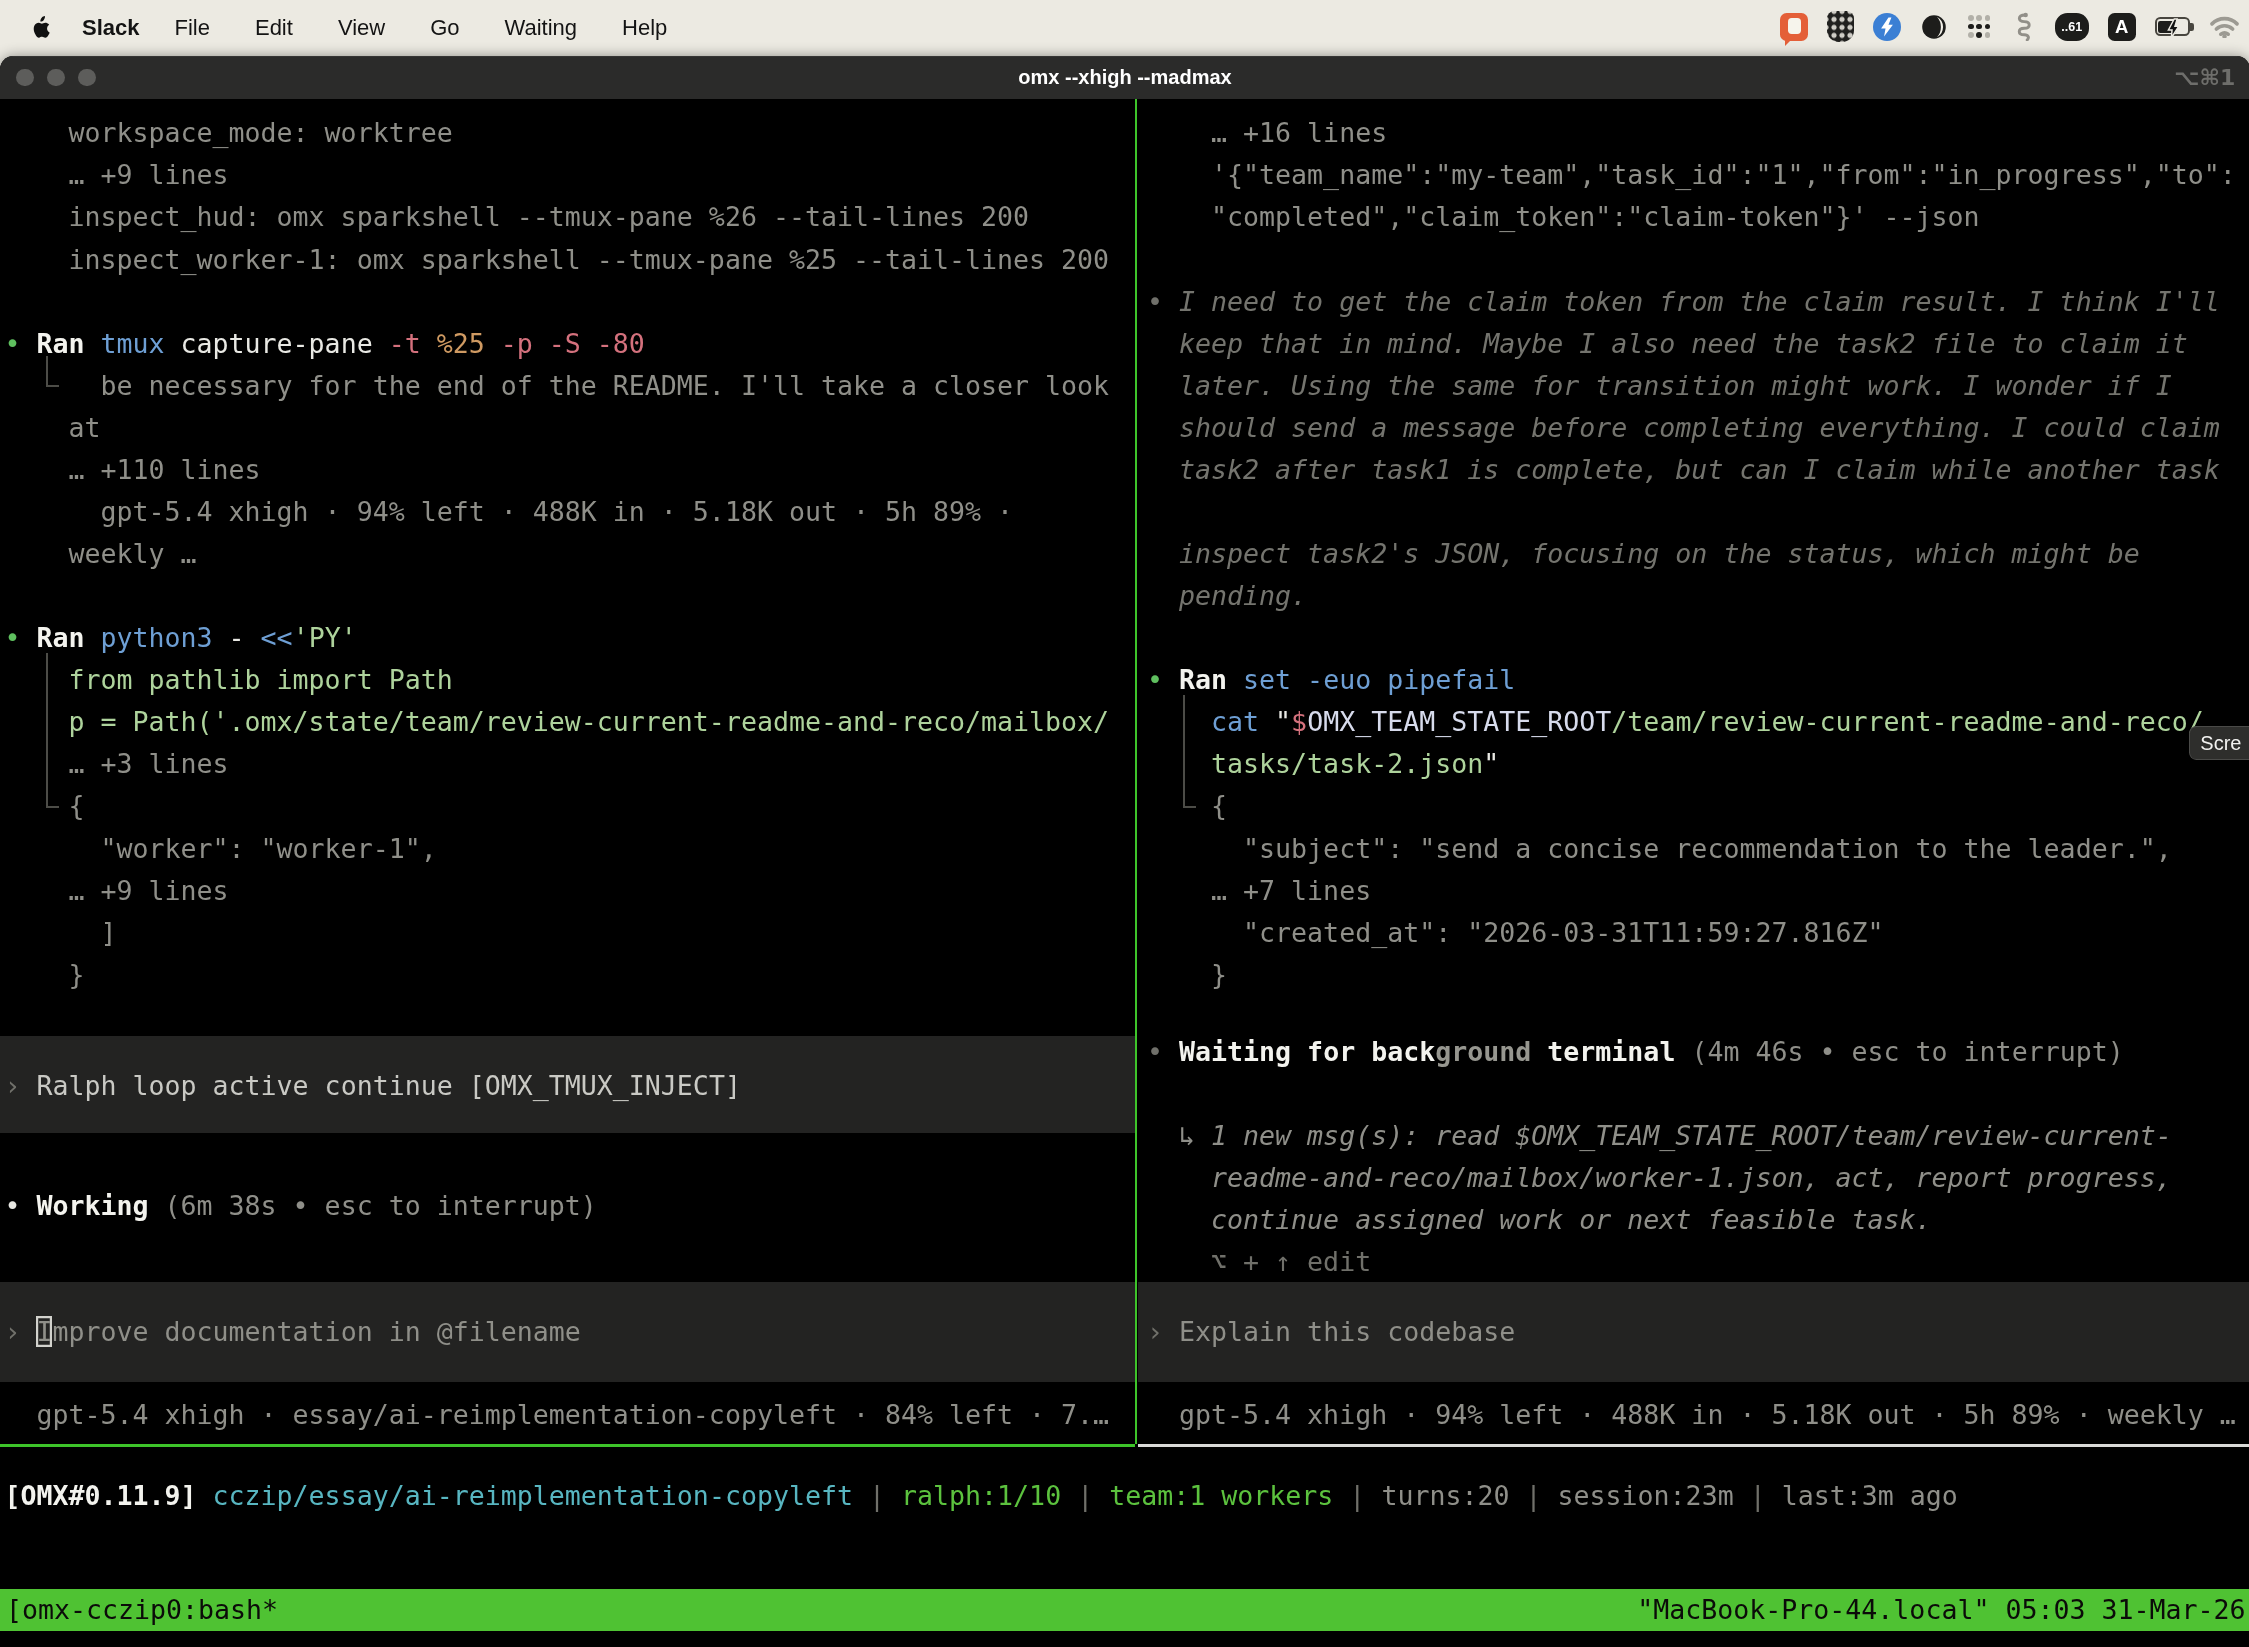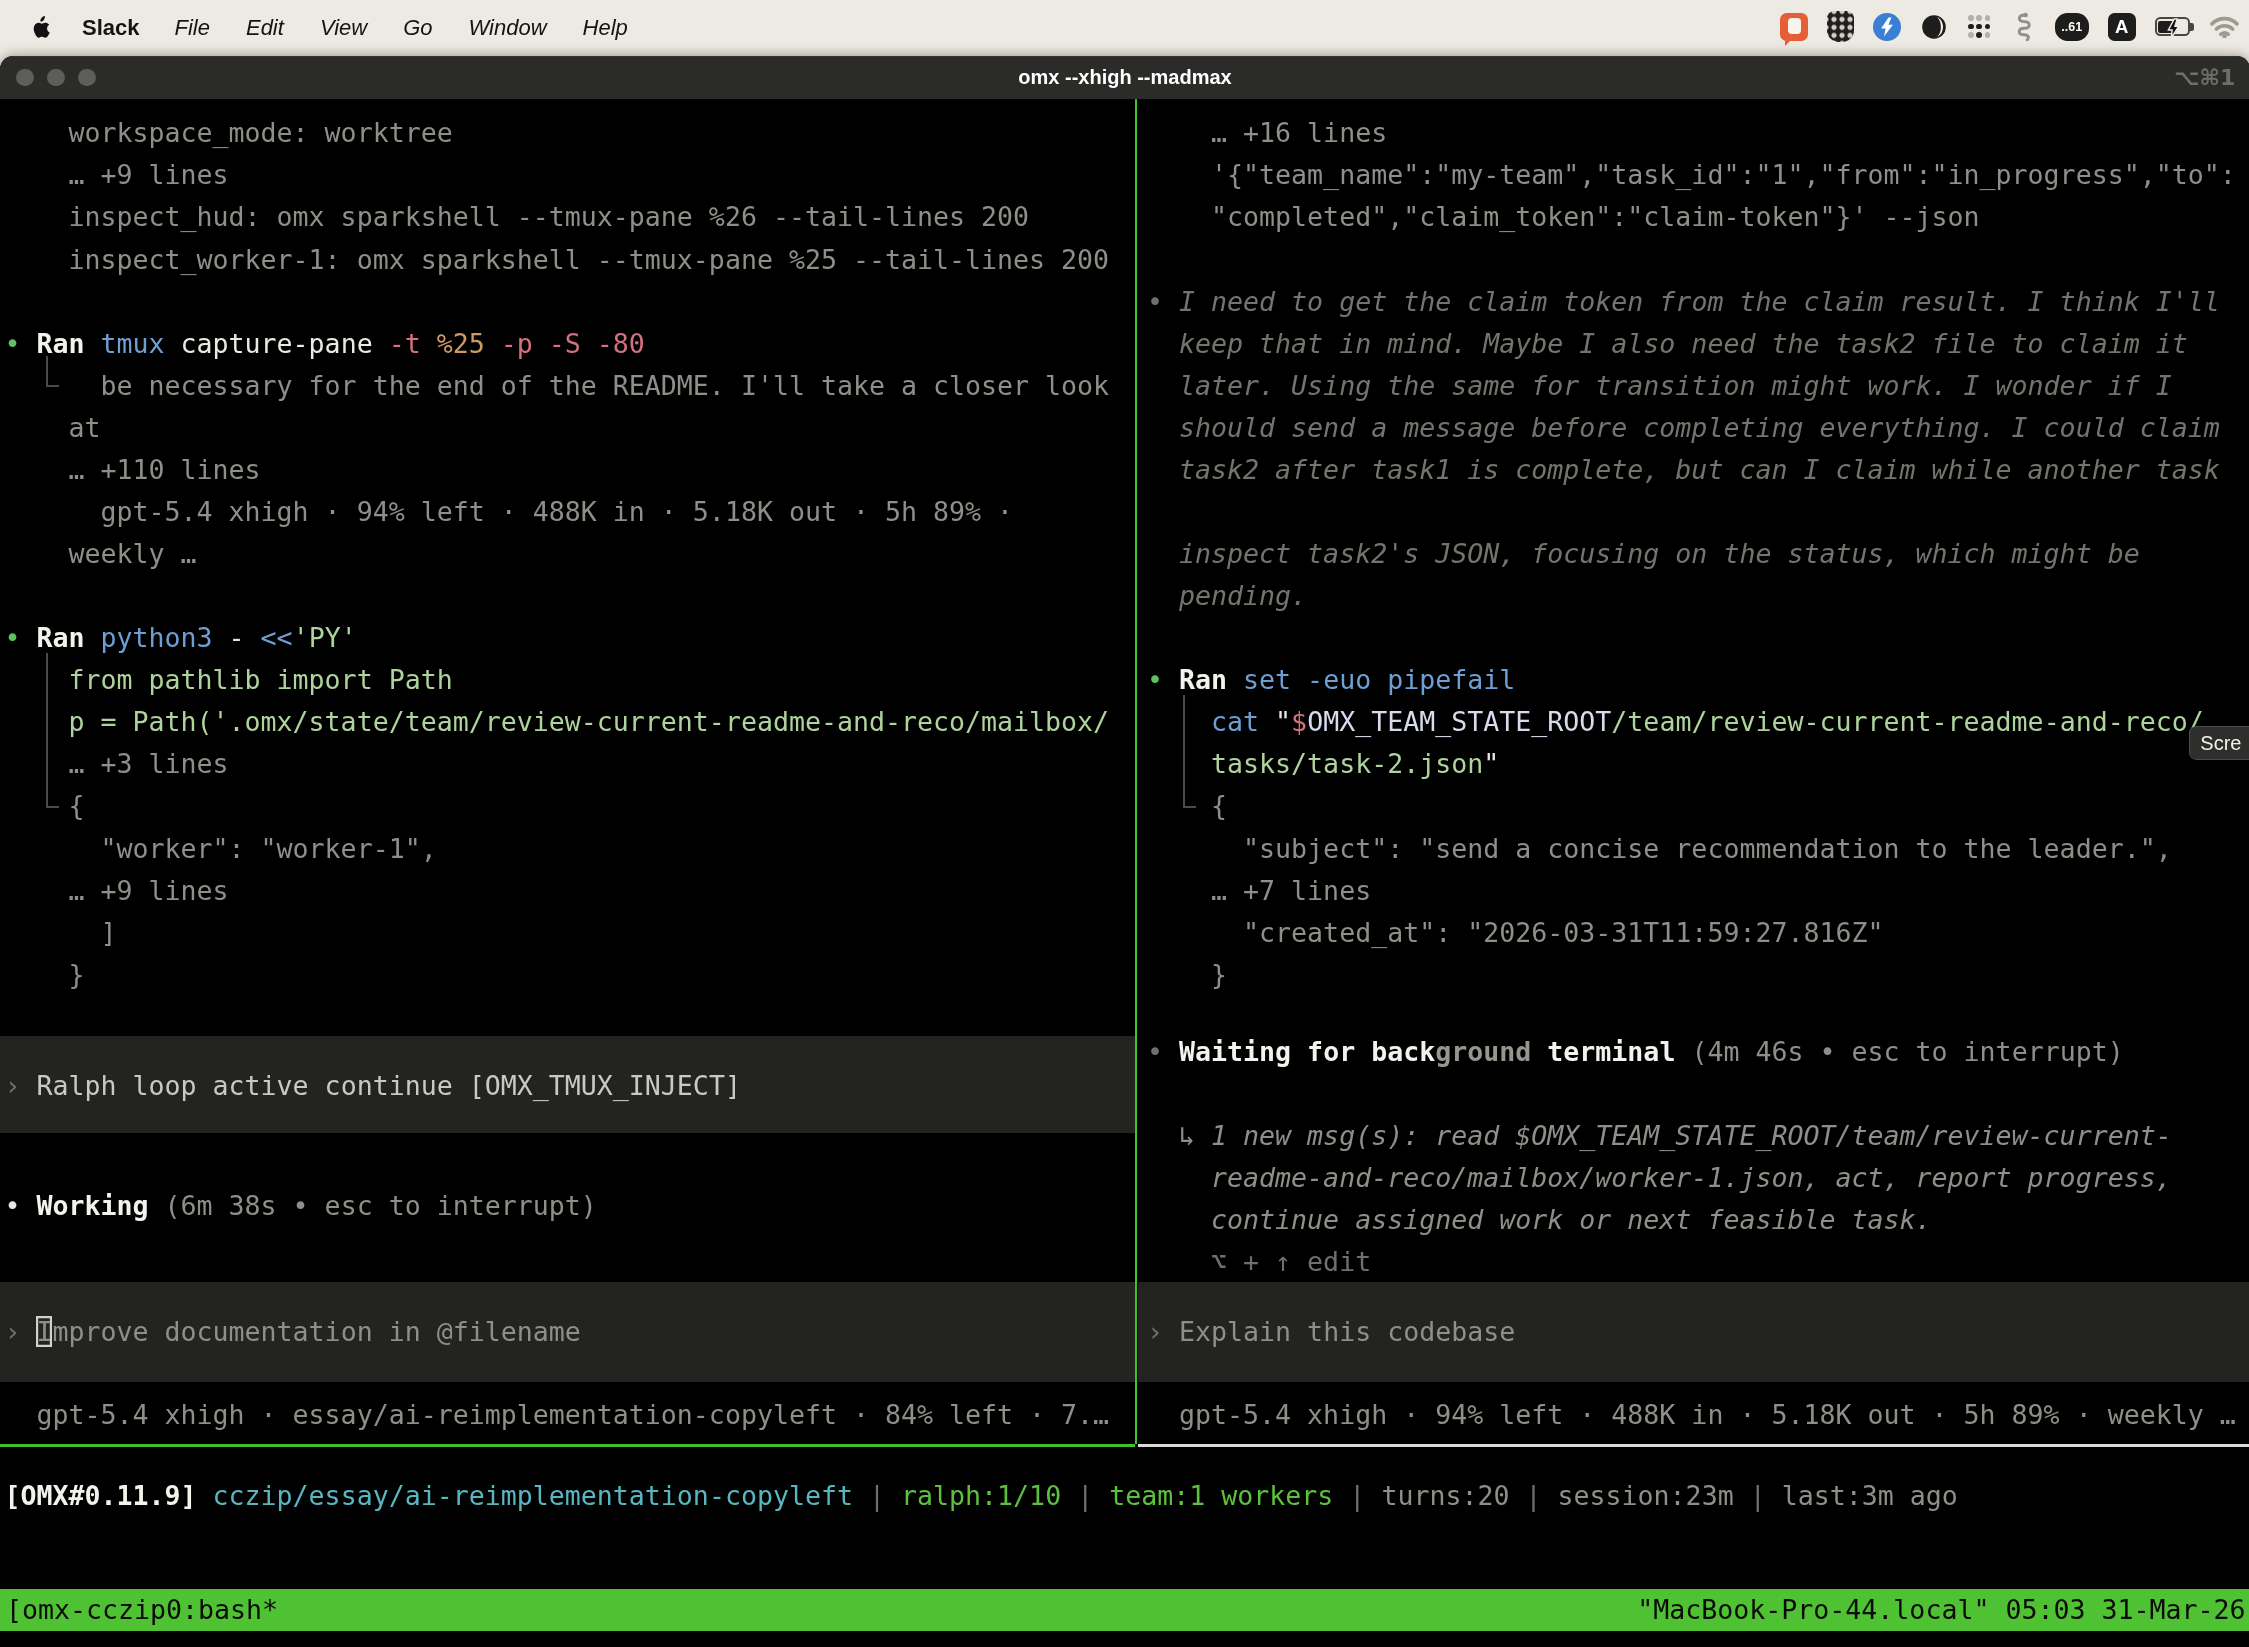--- a/index.html
+++ b/index.html
@@ -2,21 +2,21 @@
 <html style="font-size:11.8px"><head>
 <meta charset="utf-8">
 <style>
   html,body{margin:0;padding:0;background:#eceae2;width:2250px;height:1648px;overflow:hidden;}
   *{box-sizing:border-box;}
   
   #menubar{position:absolute;left:0;top:0;width:2250px;height:56px;background:#eceae2;
     display:flex;align-items:center;font-family:"Liberation Sans",sans-serif;font-size:22px;color:#141414;}
   #menubar .apple{margin:0 32px 0 31px;display:flex;align-items:center;}
   #menubar .appname{font-weight:bold;margin-right:35px;}
-  #menu-items{display:flex;gap:36px;font-style:italic;}
+  #menu-items{display:flex;gap:45px;}
   .menu-item{cursor:default;}
   #status-icons{position:absolute;right:10.3px;top:0;height:53px;display:flex;align-items:center;gap:19px;}
   .sicon{display:flex;align-items:center;justify-content:center;}
   .ic-orange{width:28px;height:28px;background:#e45f38;border-radius:6.6px;position:relative;}
   .ic-orange::before{content:"";position:absolute;left:7.4px;top:5.2px;width:13.3px;height:16px;background:#f6f4ec;border-radius:3.7px;}
   .ic-orange::after{content:"";position:absolute;left:4.4px;bottom:-5.2px;border:5.2px solid transparent;border-top-color:#e45f38;border-left-color:#e45f38;}
   .ic-shield{width:26.6px;height:31px;background:#20201e;border-radius:7.4px 7.4px 11.8px 11.8px;
     background-image:radial-gradient(circle,#cfcdc6 2.2px,rgba(0,0,0,0) 3px);background-size:8px 8px;background-position:3px 4.4px;background-repeat:repeat;}
   .ic-blue{width:28px;height:28px;border-radius:50%;background:#3b7fd4;position:relative;}
   .ic-blue svg{position:absolute;left:0;top:0;}
@@ -85,21 +85,21 @@
     <svg width="19" height="23.6" viewBox="0 0 26 32">
         <path fill="#111" d="M17.5 5.2c1.1-1.4 1.9-3.3 1.6-5.2-1.6.1-3.5 1.1-4.7 2.5-1 1.2-1.9 3.2-1.6 5 1.8.2 3.6-.9 4.7-2.3zM22 17c0-3.4 2.8-5 2.9-5.1-1.6-2.3-4-2.6-4.9-2.7-2.1-.2-4.1 1.2-5.1 1.2-1 0-2.7-1.2-4.4-1.2-2.3 0-4.4 1.3-5.6 3.4-2.4 4.1-.6 10.2 1.7 13.5 1.1 1.6 2.5 3.4 4.2 3.4 1.7-.1 2.3-1.1 4.4-1.1 2 0 2.6 1.1 4.4 1.1 1.8 0 3-1.6 4.1-3.3 1.3-1.9 1.8-3.7 1.8-3.8-.1 0-3.5-1.4-3.5-5.4z"></path>
       </svg>
   </span>
   <span class="appname">Slack</span>
   <span id="menu-items">
       <span class="menu-item">File</span>
       <span class="menu-item">Edit</span>
       <span class="menu-item">View</span>
       <span class="menu-item">Go</span>
-      <span class="menu-item">Window</span>
+      <span class="menu-item">Waiting</span>
       <span class="menu-item">Help</span>
     </span>
 
   <div id="status-icons">
     <span class="sicon ic-orange"></span>
     <span class="sicon ic-shield"></span>
     <span class="sicon ic-blue">
       <svg width="28" height="28" viewBox="0 0 38 38">
           <path fill="#fff" d="M21 6 L11 21 h6 L15 32 L27 16 h-6 L25 6 Z"></path>
         </svg>

